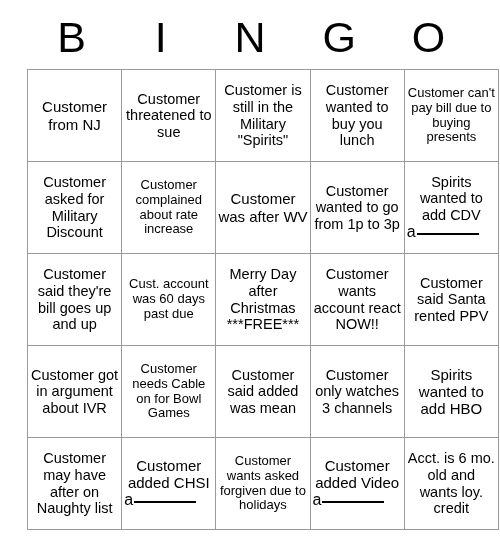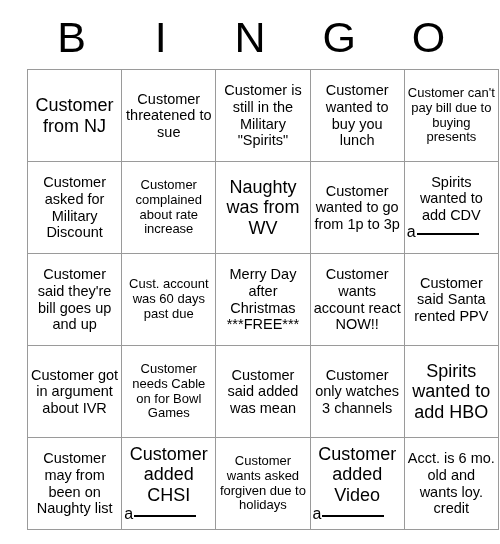--- a/index.html
+++ b/index.html
@@ -51,21 +51,21 @@
     overflow: hidden;
   }
   .cell-text {
     display: block;
     text-align: center;
     font-family: "Liberation Sans", sans-serif;
     color: #000000;
     line-height: 1.14;
     word-wrap: break-word;
   }
-  .fs-lg  { font-size: 18px; }
+  .fs-lg  { font-size: 15px; }
   .fs-md  { font-size: 14.5px; }
   .fs-sm  { font-size: 13px; }
   .blank-line {
     display: block;
     text-align: left;
     font-size: 16px;
     line-height: 1.14;
     white-space: nowrap;
     margin-top: 0px;
   }
@@ -110,21 +110,21 @@
           </td>
         </tr>
         <tr>
           <td>
             <span class="cell-text fs-md">Customer asked for Military Discount</span>
           </td>
           <td>
             <span class="cell-text fs-sm">Customer complained about rate increase</span>
           </td>
           <td>
-            <span class="cell-text fs-lg">Naughty was from WV</span>
+            <span class="cell-text fs-lg">Customer was after WV</span>
           </td>
           <td>
             <span class="cell-text fs-md">Customer wanted to go from 1p to 3p</span>
           </td>
           <td>
             <span class="cell-text fs-md">Spirits wanted to add CDV</span>
             <span class="blank-line"><span>a</span><span class="rule"></span></span>
           </td>
         </tr>
         <tr>
@@ -156,21 +156,21 @@
           </td>
           <td>
             <span class="cell-text fs-md">Customer only watches 3 channels</span>
           </td>
           <td>
             <span class="cell-text fs-lg">Spirits wanted to add HBO</span>
           </td>
         </tr>
         <tr>
           <td>
-            <span class="cell-text fs-md">Customer may from been on Naughty list</span>
+            <span class="cell-text fs-md">Customer may have after on Naughty list</span>
           </td>
           <td>
             <span class="cell-text fs-lg">Customer added CHSI</span>
             <span class="blank-line"><span>a</span><span class="rule"></span></span>
           </td>
           <td>
             <span class="cell-text fs-sm">Customer wants asked forgiven due to holidays</span>
           </td>
           <td>
             <span class="cell-text fs-lg">Customer added Video</span>

